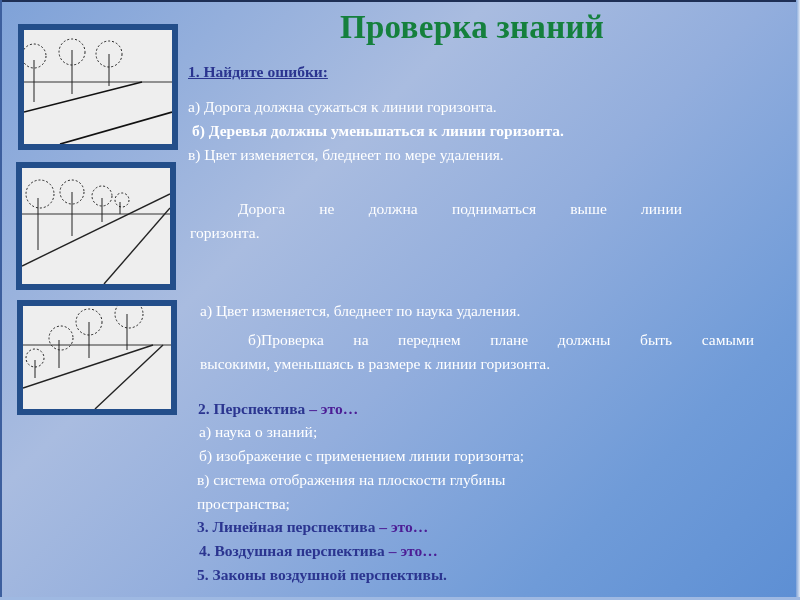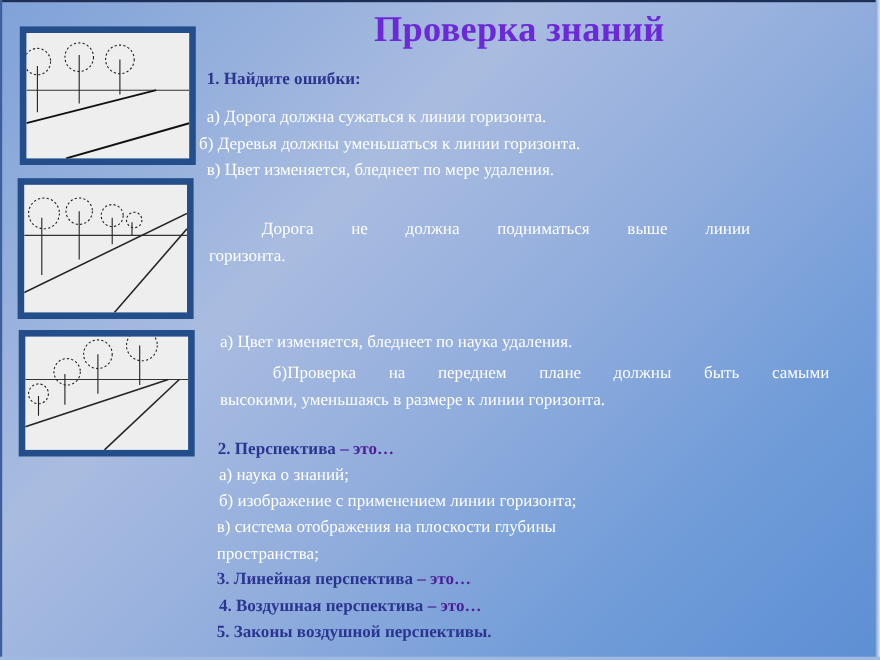--- a/index.html
+++ b/index.html
@@ -8,21 +8,21 @@
     font-family: "Liberation Serif", "DejaVu Serif", serif;
     background: linear-gradient(135deg, #7fa2d8 0%, #a9bce0 35%, #93aedd 55%, #6f9bd8 80%, #5d8fd4 100%);
   }
   .slide-edge-top { position:absolute; left:0; top:0; width:800px; height:2px; background:#1e2f55; }
   .slide-edge-right { position:absolute; right:0; top:0; width:4px; height:600px; background:linear-gradient(90deg,#7ea2d8,#dfe8f5); }
   .slide-edge-left { position:absolute; left:0; top:0; width:2px; height:600px; background:#3d5f9e; }
   .slide-edge-bottom { position:absolute; left:0; bottom:0; width:800px; height:3px; background:#9fb9e2; }
 
   .title {
     position:absolute; left:340px; top:9px; width:290px;
-    font-size:33px; font-weight:bold; color:#6d28d9; letter-spacing:0.3px;
+    font-size:33px; font-weight:bold; color:#15803d; letter-spacing:0.3px;
   }
   .frame {
     position:absolute; background:#234e8a; box-sizing:border-box; padding:6px;
   }
   .frame svg { display:block; width:100%; height:100%; background:#eeeeee; }
 
   .txt { position:absolute; color:#ffffff; font-size:15.5px; line-height:22px; }
   .heading { color:#2b3590; font-weight:bold; }
   .justify { text-align:justify; text-align-last:justify;margin-left:48px; }
   .bold-white { color:#4c1d95; font-weight:bold; }
@@ -82,23 +82,23 @@
       <line x1="36" y1="62" x2="36" y2="34"></line>
         <circle cx="38" cy="32" r="12" stroke-dasharray="2 2"></circle>
       <line x1="66" y1="52" x2="66" y2="16"></line>
         <circle cx="66" cy="16" r="13" stroke-dasharray="2 2"></circle>
       <line x1="104" y1="44" x2="104" y2="8"></line>
         <circle cx="106" cy="8" r="14" stroke-dasharray="2 2"></circle>
     </g>
   </svg>
 </div>
 
-<div class="txt heading" style="left:188px;top:61px;">1. Найдите ошибки:</div>
+<div class="txt heading" style="left:188px;top:61px;text-decoration:underline;">1. Найдите ошибки:</div>
 <div class="txt" style="left:188px;top:96px;">а) Дорога должна сужаться к линии горизонта.</div>
-<div class="txt" style="left:181px;top:120px;">б) Деревья должны уменьшаться к линии горизонта.</div>
+<div class="txt" style="left:192px;top:120px;font-weight:bold;">б) Деревья должны уменьшаться к линии горизонта.</div>
 <div class="txt" style="left:188px;top:144px;">в) Цвет изменяется, бледнеет по мере удаления.</div>
 
 <div class="txt justify" style="left:190px;top:198px;width:444px;">Дорога не должна подниматься выше линии</div>
 <div class="txt" style="left:190px;top:222px;">горизонта.</div>
 
 <div class="txt" style="left:200px;top:300px;">а) Цвет изменяется, бледнеет по наука удаления.</div>
 <div class="txt justify" style="left:200px;top:329px;width:506px;">б)Проверка на переднем плане должны быть самыми</div>
 <div class="txt" style="left:200px;top:353px;">высокими, уменьшаясь в размере к линии горизонта.</div>
 
 <div class="txt" style="left:198px;top:398px;">

